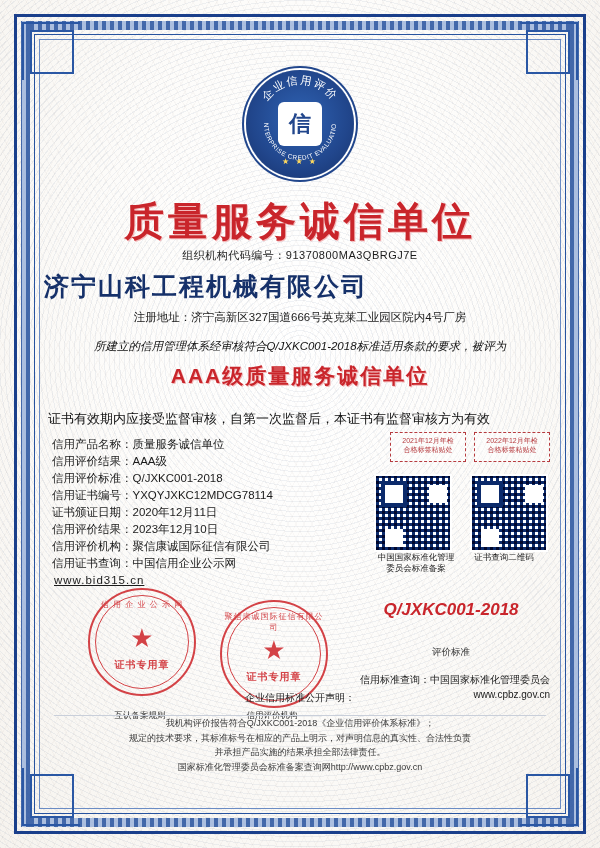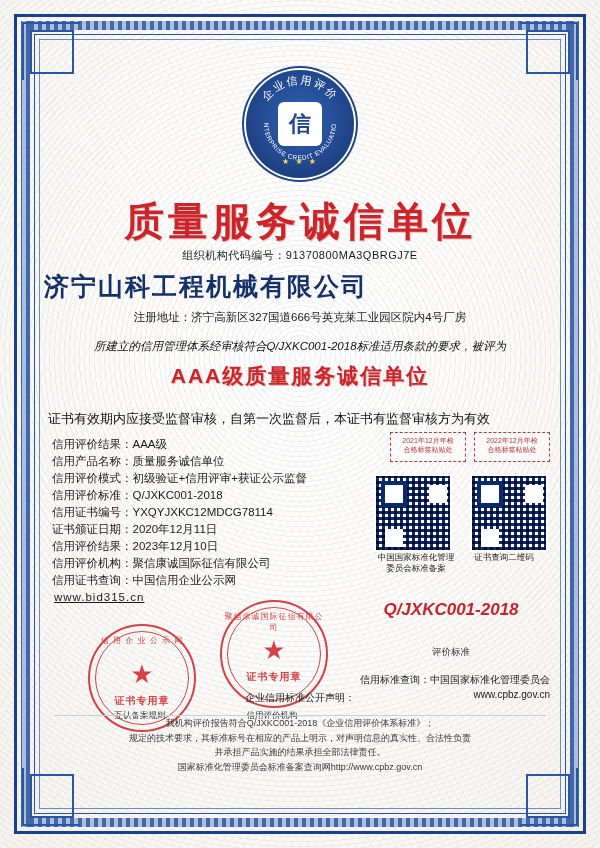--- a/index.html
+++ b/index.html
@@ -188,21 +188,21 @@
     font-size:26px;line-height:1;color:#cf2a2f;
   }
   .seal .sl{
     position:absolute;left:0;right:0;bottom:22px;text-align:center;
     font-size:10px;font-weight:bold;letter-spacing:1px;
   }
   .seal .arc{
     position:absolute;left:0;right:0;top:9px;text-align:center;
     font-size:8px;letter-spacing:1px;
   }
-  .seal1{left:44px;top:580px;}
+  .seal1{left:44px;top:544px;}
   .seal2{left:176px;top:556px;}
   .seal-cap{
     position:absolute;font-size:8.5px;color:#333;text-align:center;width:120px;
   }
   .seal-cap1{left:36px;top:666px;}
   .seal-cap2{left:168px;top:666px;}
 
   
   .std-code{
     position:absolute;right:10px;top:556px;width:190px;text-align:center;
@@ -273,23 +273,22 @@
       <span>注册地址：</span><span>济宁高新区327国道666号英克莱工业园区院内4号厂房</span>
     </div>
 
     <div class="statement">所建立的信用管理体系经审核符合Q/JXKC001-2018标准适用条款的要求，被评为</div>
 
     <div class="grade">AAA级质量服务诚信单位</div>
 
     <div class="note">证书有效期内应接受监督审核，自第一次监督后，本证书有监督审核方为有效</div>
 
     <div class="info">
+        <div class="row"><span class="k">信用产品名称：</span><span class="v">质量服务诚信单位</span></div>
         <div class="row"><span class="k">信用评价结果：</span><span class="v">AAA级</span></div>
-        <div class="row"><span class="k">信用产品名称：</span><span class="v">质量服务诚信单位</span></div>
-        <div class="row"><span class="k">信用评价模式：</span><span class="v">初级验证+信用评审+获证公示监督</span></div>
         <div class="row"><span class="k">信用评价标准：</span><span class="v">Q/JXKC001-2018</span></div>
         <div class="row"><span class="k">信用证书编号：</span><span class="v">YXQYJXKC12MDCG78114</span></div>
         <div class="row"><span class="k">证书颁证日期：</span><span class="v">2020年12月11日</span></div>
         <div class="row"><span class="k">信用评价结果：</span><span class="v">2023年12月10日</span></div>
         <div class="row"><span class="k">信用评价机构：</span><span class="v">聚信康诚国际征信有限公司</span></div>
         <div class="row"><span class="k">信用证书查询：</span><span class="v">中国信用企业公示网</span></div>
         <div class="row"><span class="k"></span><span class="v url">www.bid315.cn</span></div>
       </div>
 
     <div class="insp-boxes">

